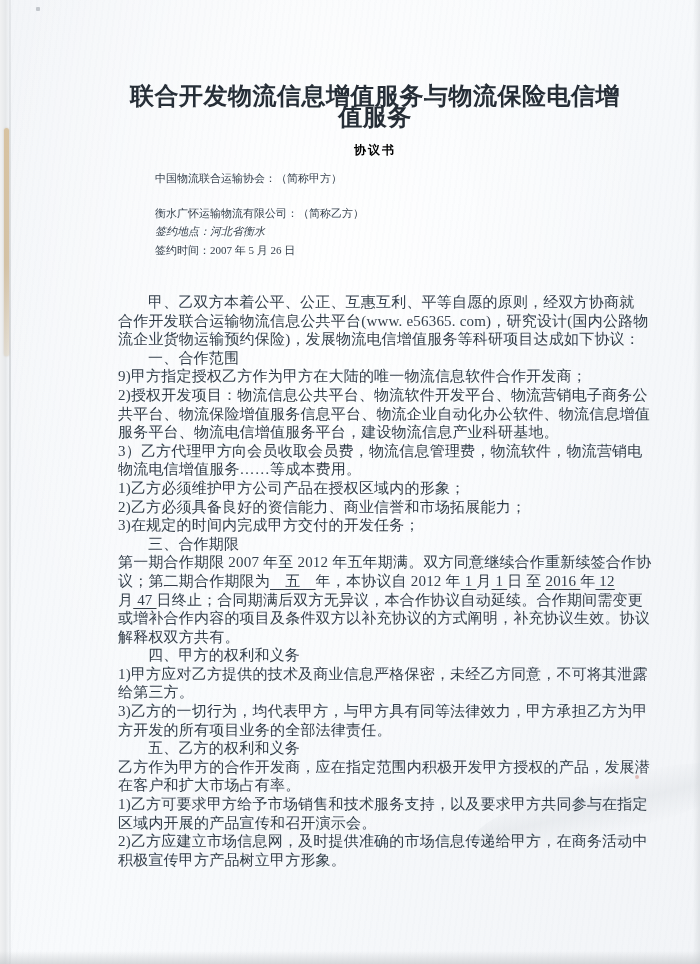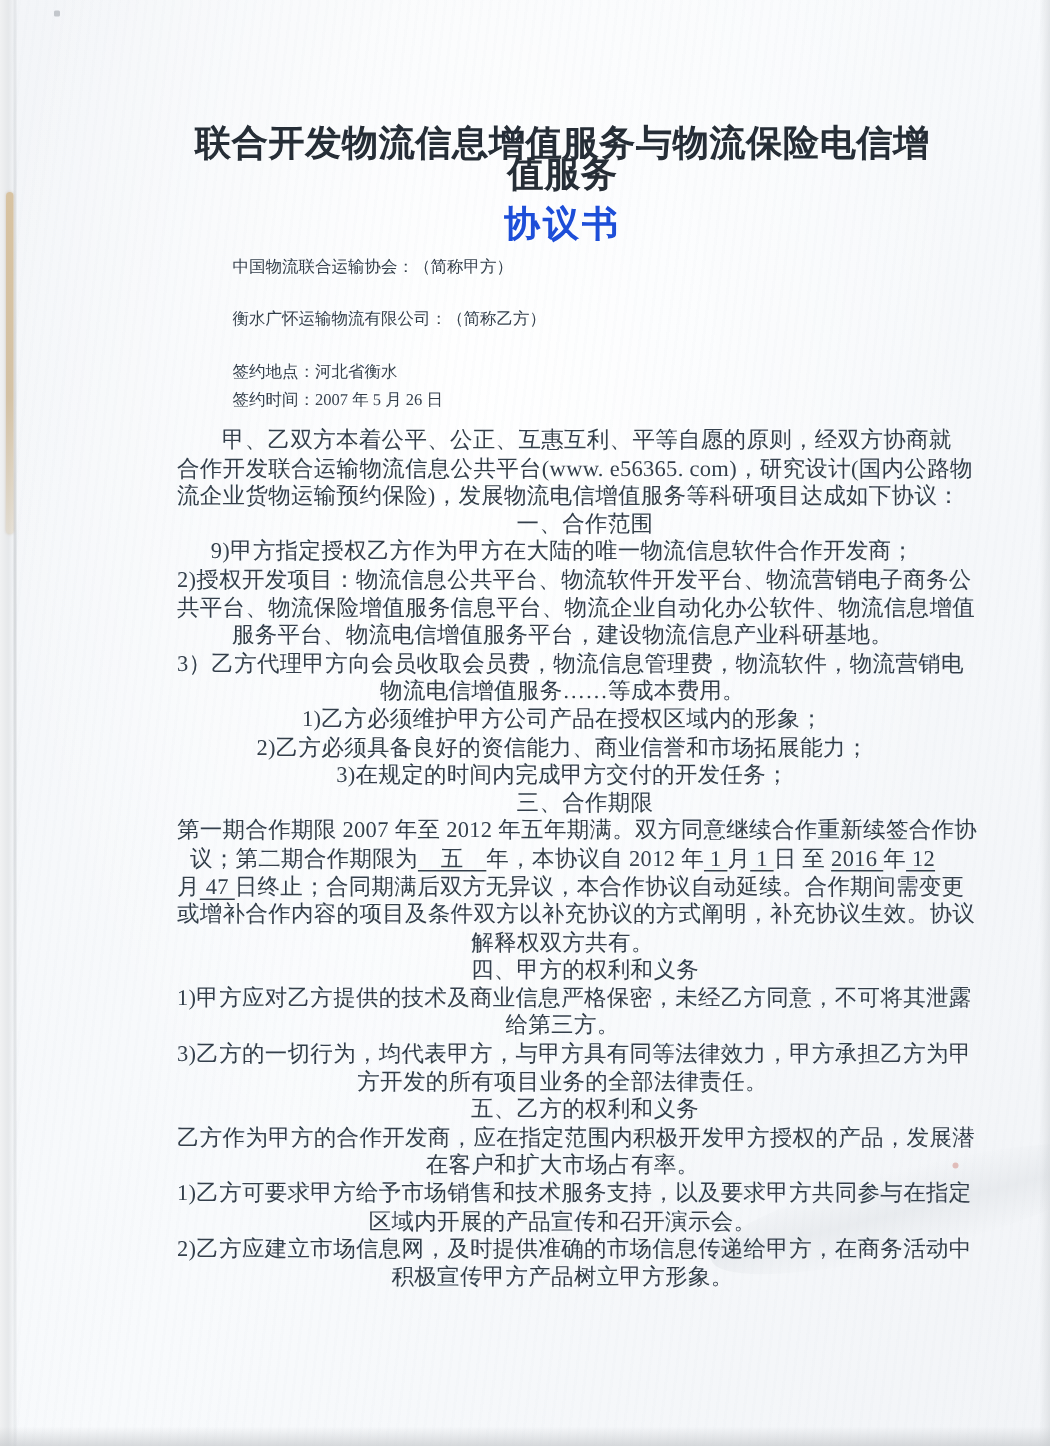--- a/index.html
+++ b/index.html
@@ -48,29 +48,29 @@
     position:absolute;left:635px;top:775px;width:4px;height:4px;background:#d59a92;opacity:.6;border-radius:50%;
   }
   .page-text{
     position:absolute;left:118px;top:86px;width:514px;color:#333f4b;
   }
   .title1{
     font-size:24px;line-height:21px;font-weight:bold;text-align:center;
     letter-spacing:0.5px;color:#262e37;
   }
   .title2{
-    font-size:24px;line-height:20px;font-weight:bold;text-align:center;
-    letter-spacing:2px;color:#1d4ed8;margin-top:12px;
+    font-size:12px;line-height:20px;font-weight:bold;text-align:center;
+    letter-spacing:2px;color:#000000;margin-top:12px;
   }
   .hline{font-size:11px;line-height:18px;padding-left:37px;white-space:nowrap;}
   .party-a{margin-top:9px;}
   .party-b{margin-top:17px;}
-  .meta-place{margin-top:17px;}
+  .meta-place{font-style:italic;}
   .meta-date{margin-top:1px;}
-  #doc-lines{margin-top:9px;text-align:center;}
+  #doc-lines{margin-top:34px;}
   .line{
     font-size:15px;line-height:18.6px;height:18.6px;white-space:nowrap;
     color:#333f4b;letter-spacing:0.2px;
   }
   .line.head,.line.first{padding-left:30px;}
   .line .u{text-decoration:underline;text-underline-offset:3px;}
 </style>
 </head>
 <body>
 

